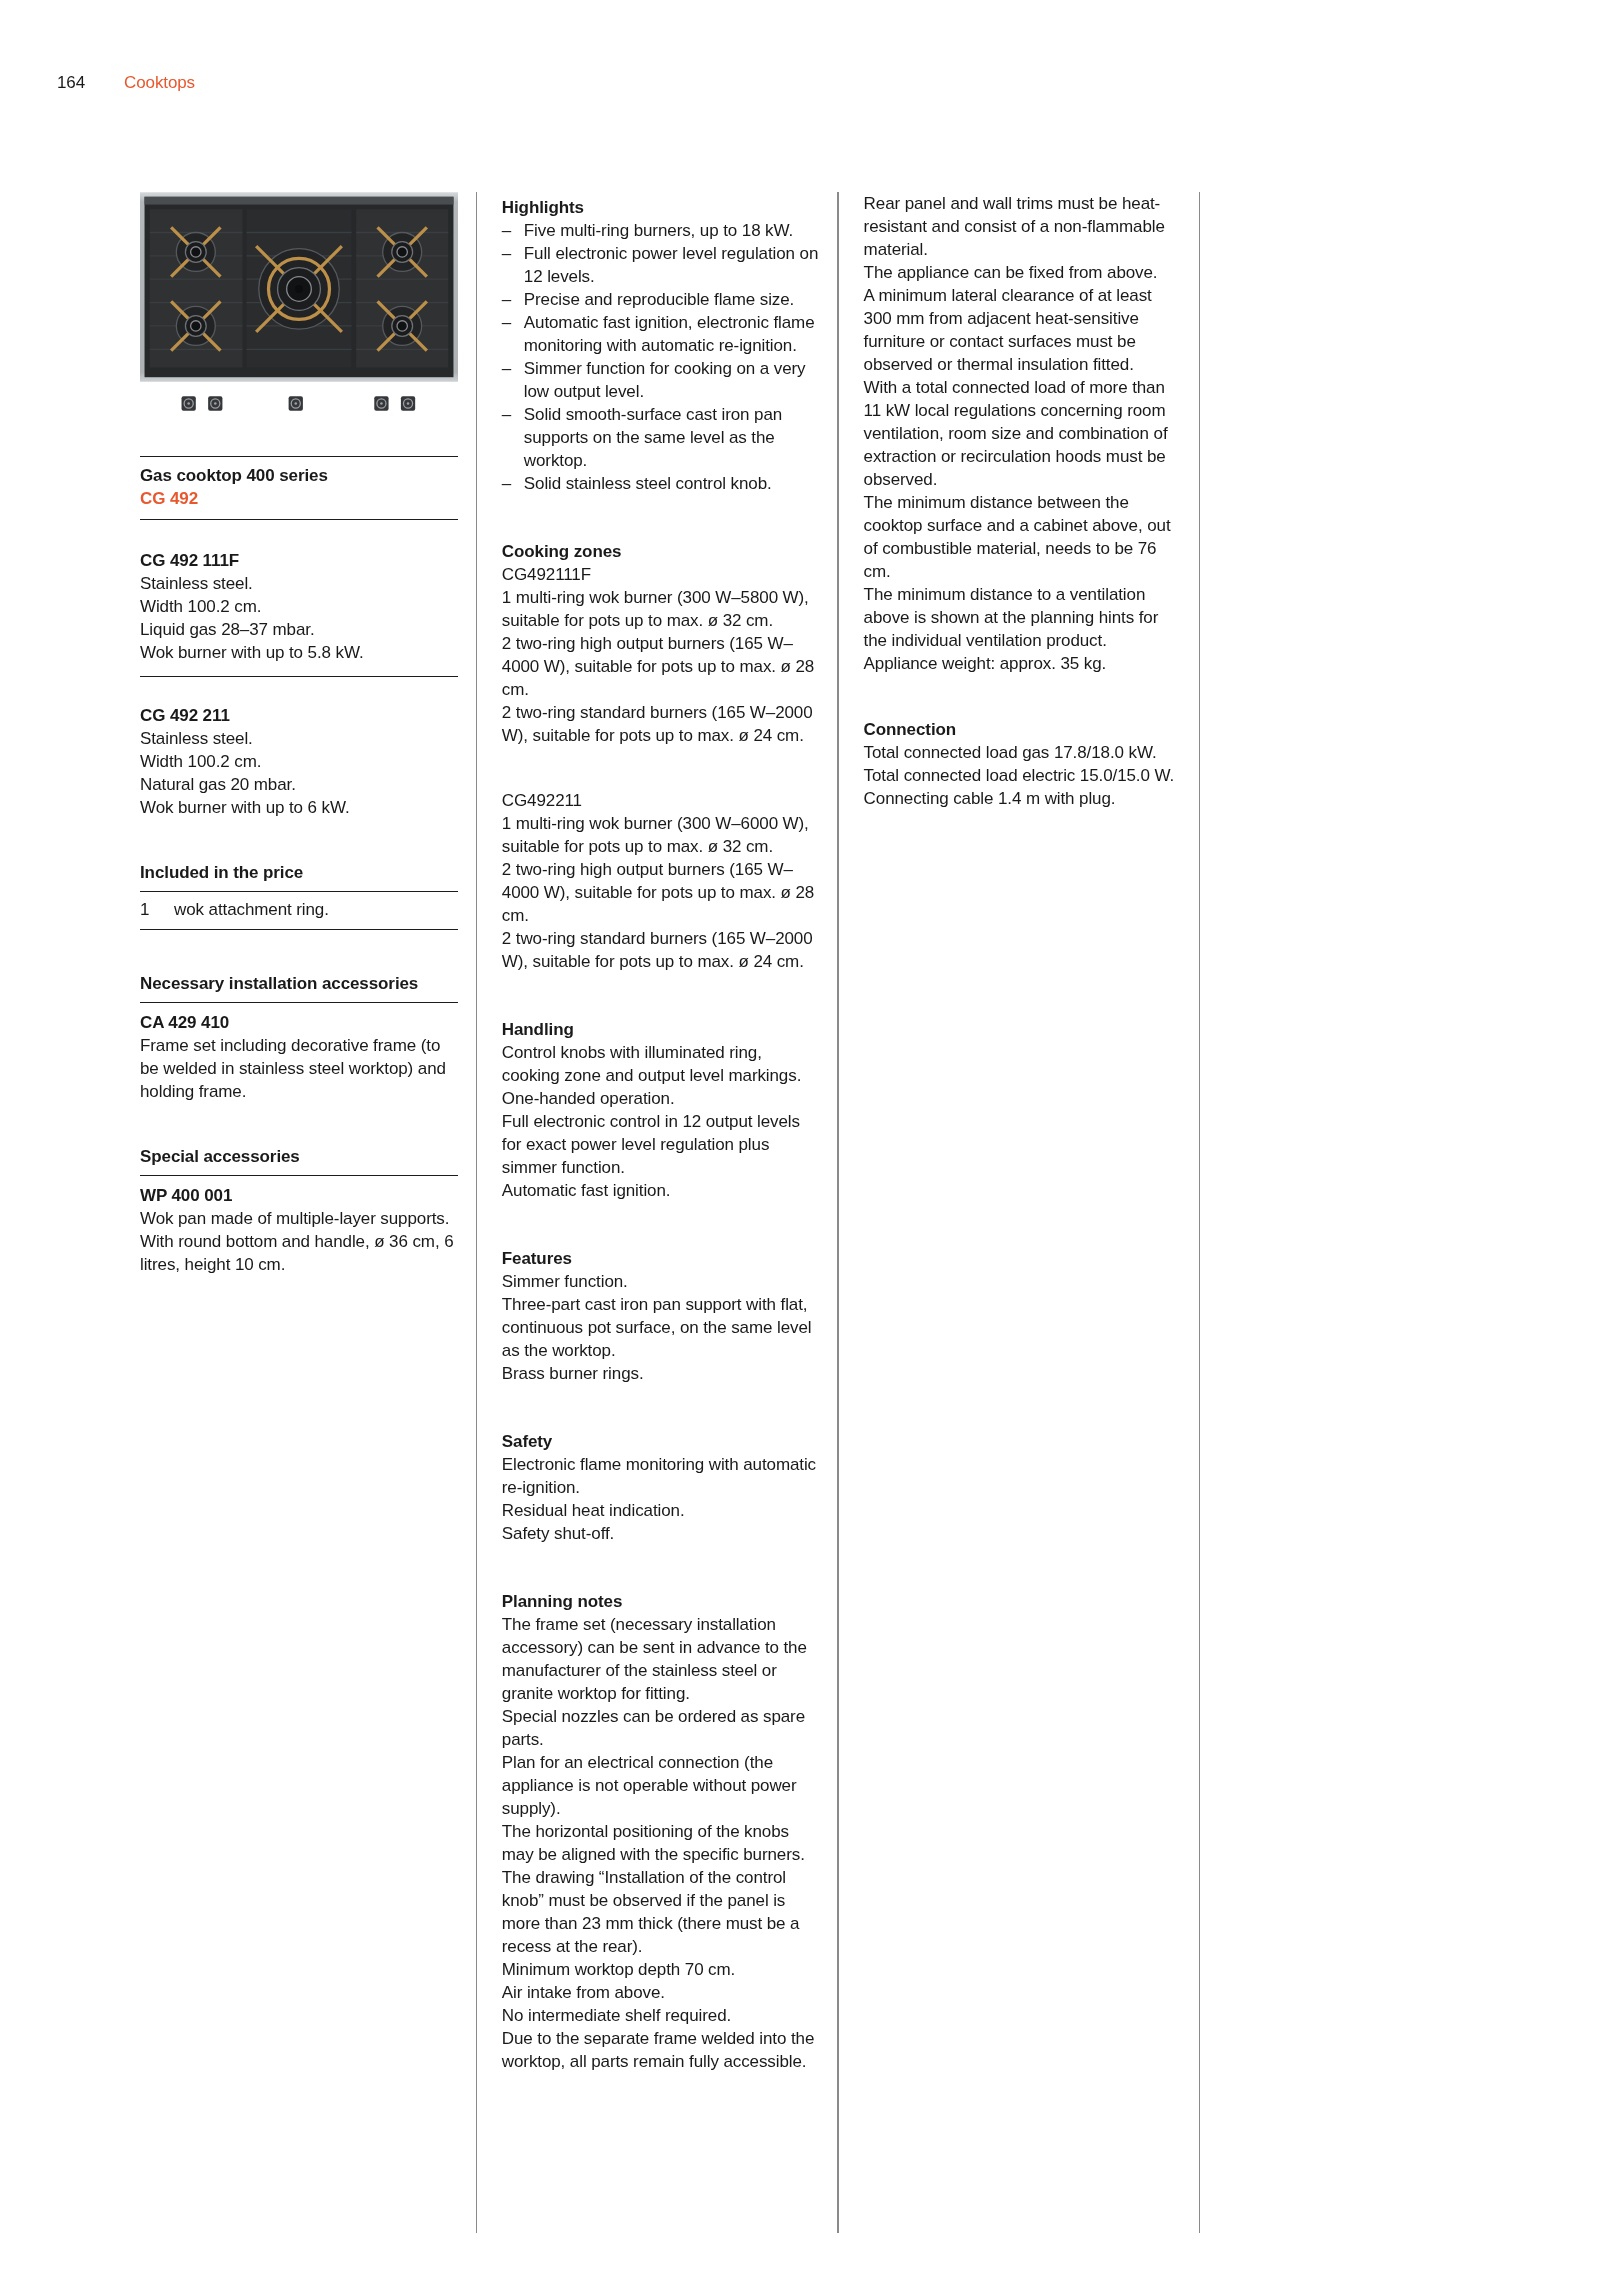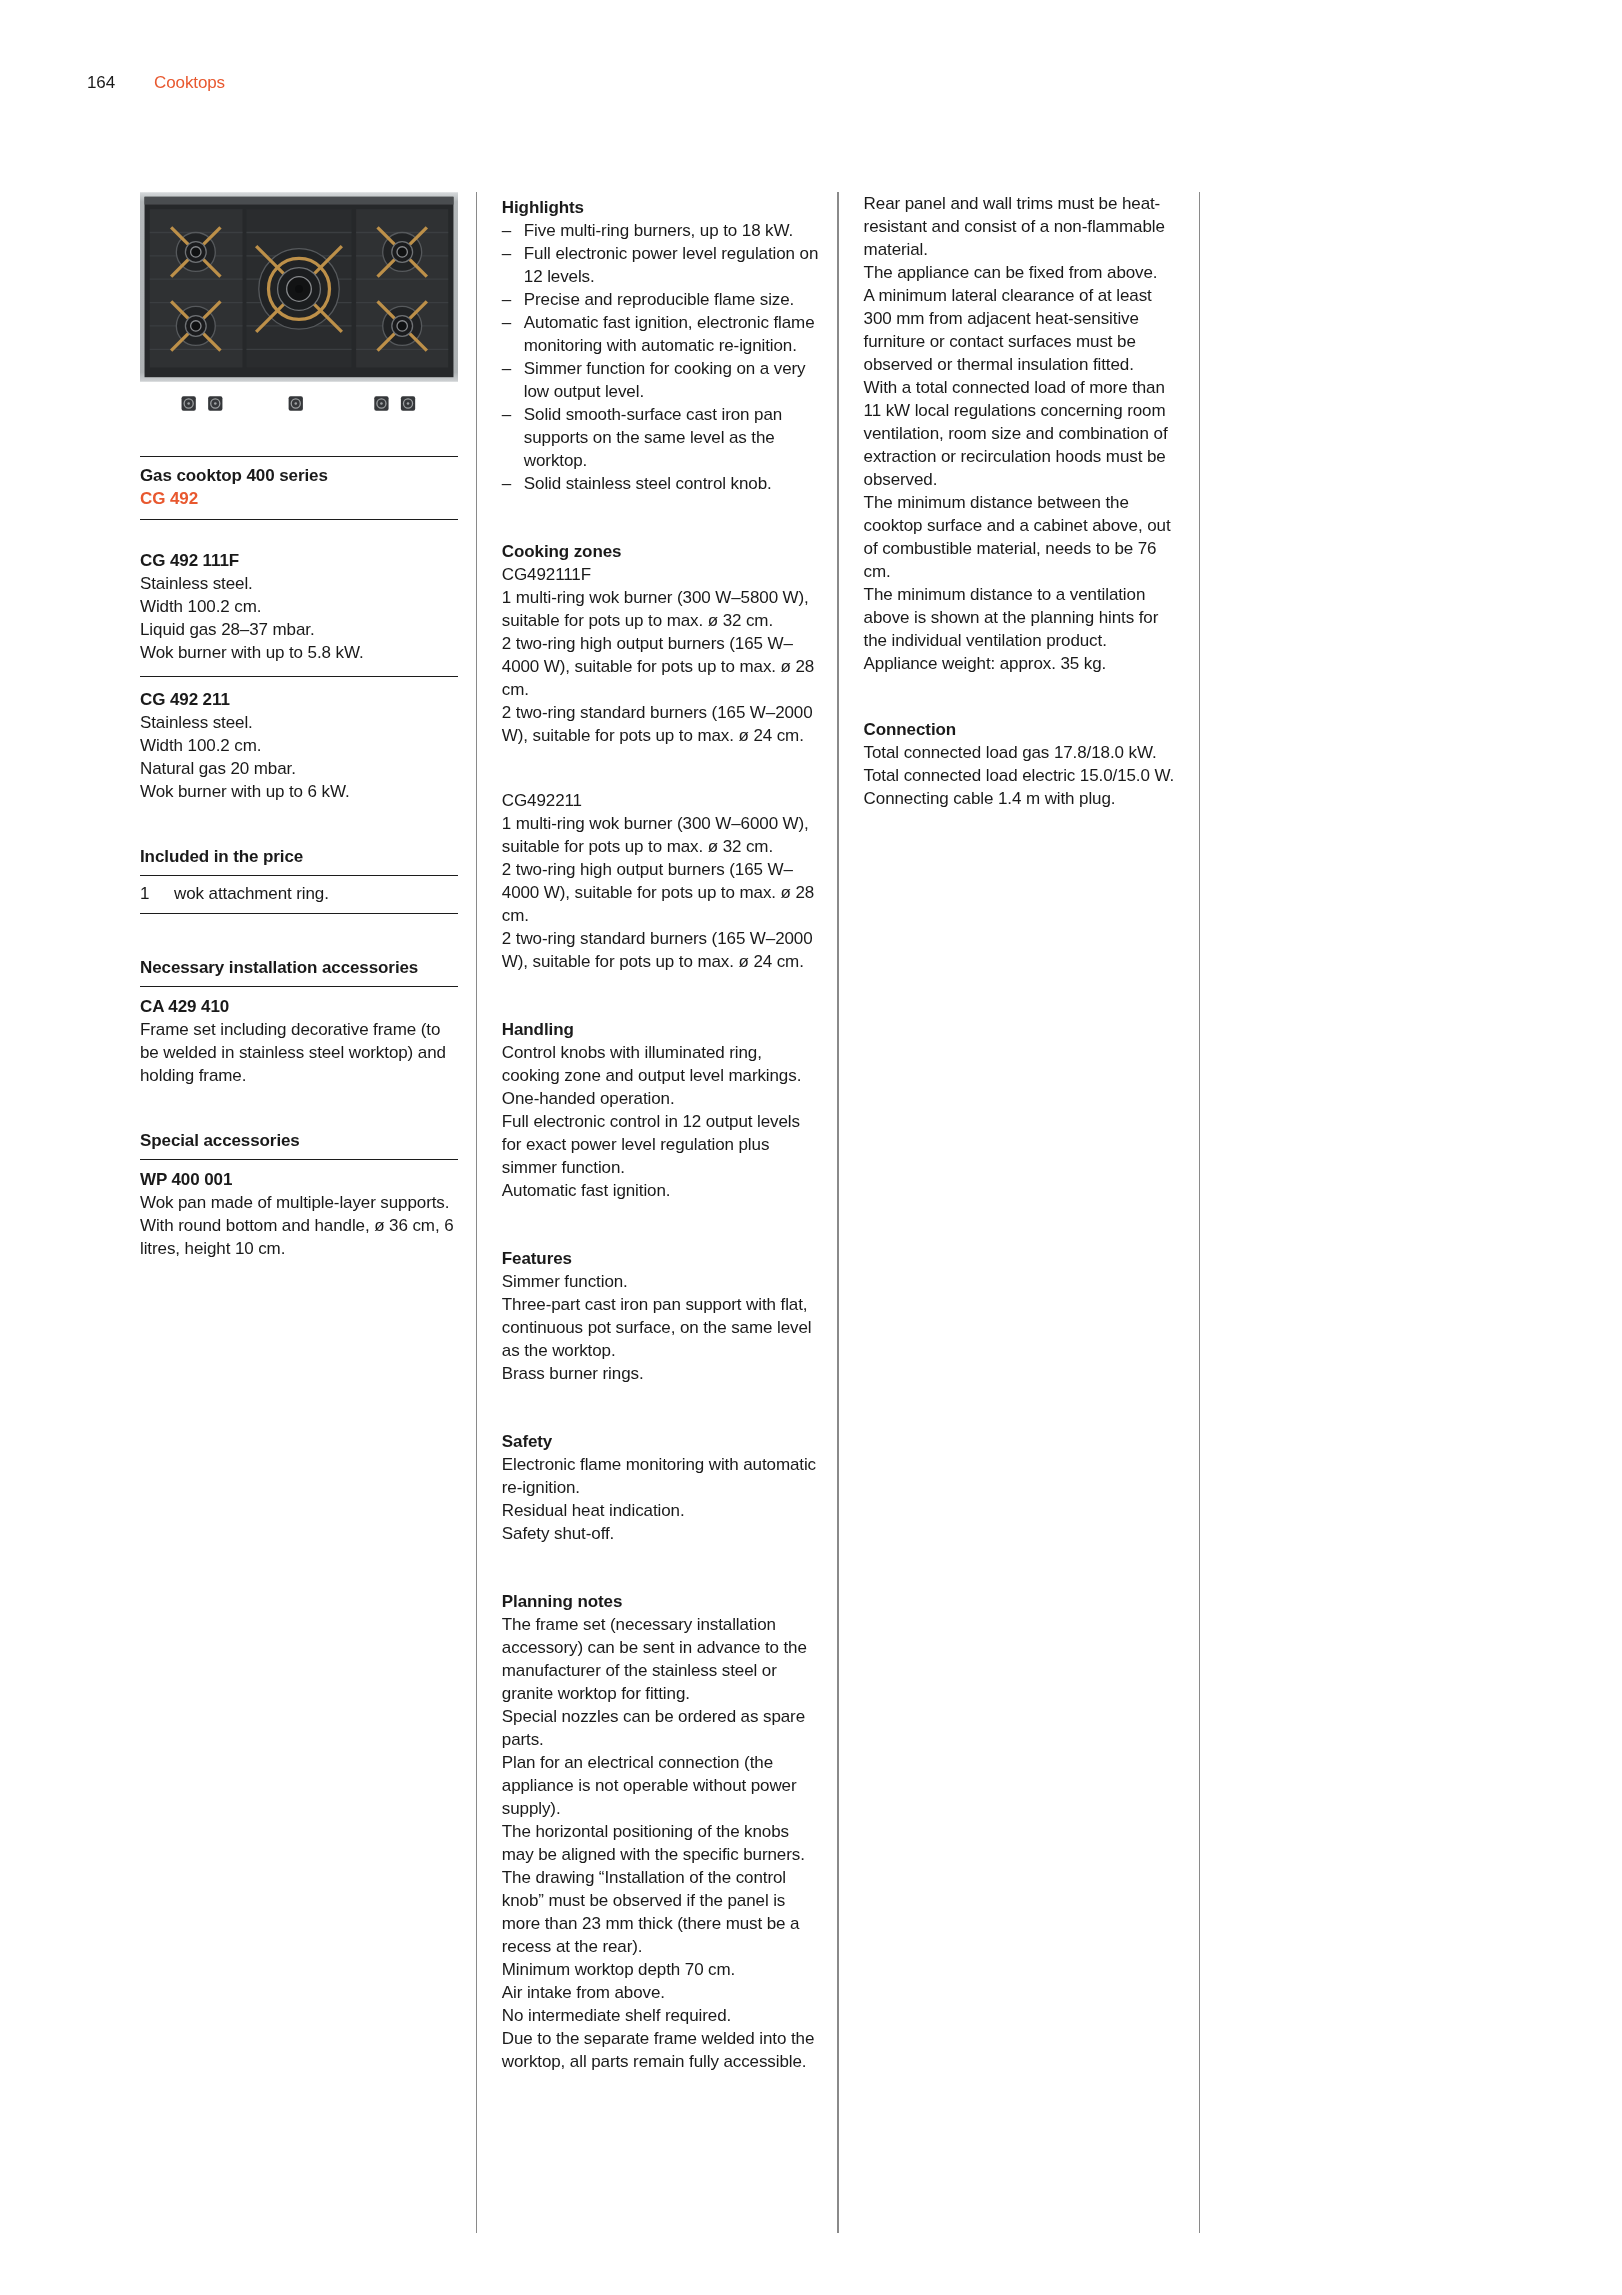--- a/index.html
+++ b/index.html
@@ -7,39 +7,39 @@
   body {
     width:1623px; height:2295px;
     font-family:"Liberation Sans", sans-serif;
     font-size:17px; line-height:23px;
     letter-spacing:-0.1px;
     color:#1a1a1a;
   }
   .page { position:relative; width:1623px; height:2295px; overflow:hidden; background:#fff; }
 
   
-  .page-header { position:absolute; top:71px; left:87px; display:flex; }
+  .page-header { position:absolute; top:71px; left:57px; display:flex; }
   .page-header .num { width:67px; }
   .accent { color:#e8582f; }
 
   
   .content { position:absolute; top:192px; left:140px; display:flex; align-items:flex-start; }
   .col { width:318px; flex:none; }
   .v-rule { width:1.3px; height:2041px; background:#8a8a8a; flex:none; margin:0 25px 0 17.5px; }
   .v-rule.last { margin-right:0; }
 
   .b { font-weight:700; }
   p, .para { margin:0; }
 
   
   figure { margin:0; }
   .knob-row { margin-top:6.5px; }
   .title-block { margin-top:38px; border-top:1.3px solid #1c1c1c; border-bottom:1.3px solid #1c1c1c; padding:7.8px 0 9px; }
   .variant-1 { margin-top:29px; }
-  .variant-2 { border-top:1.3px solid #1c1c1c; margin-top:11.7px; padding-top:11px; }
+  .variant-2 { border-top:1.3px solid #1c1c1c; margin-top:11.7px; padding-top:27px; }
   .lsec { margin-top:42px; }
   .sec-h { font-weight:700; font-size:17px; border-bottom:1.3px solid #1c1c1c; padding-bottom:7px; }
   .lsec .code { font-weight:700; margin-top:7.8px; }
   .incl-row { display:flex; padding:6.5px 0 7.8px; border-bottom:1.3px solid #1c1c1c; }
   .incl-row .qty { width:34px; flex:none; }
 
   
   .msec { margin-top:45px; }
   .msec.first { margin-top:4px; }
   .h3 { font-weight:700; font-size:17px; }

